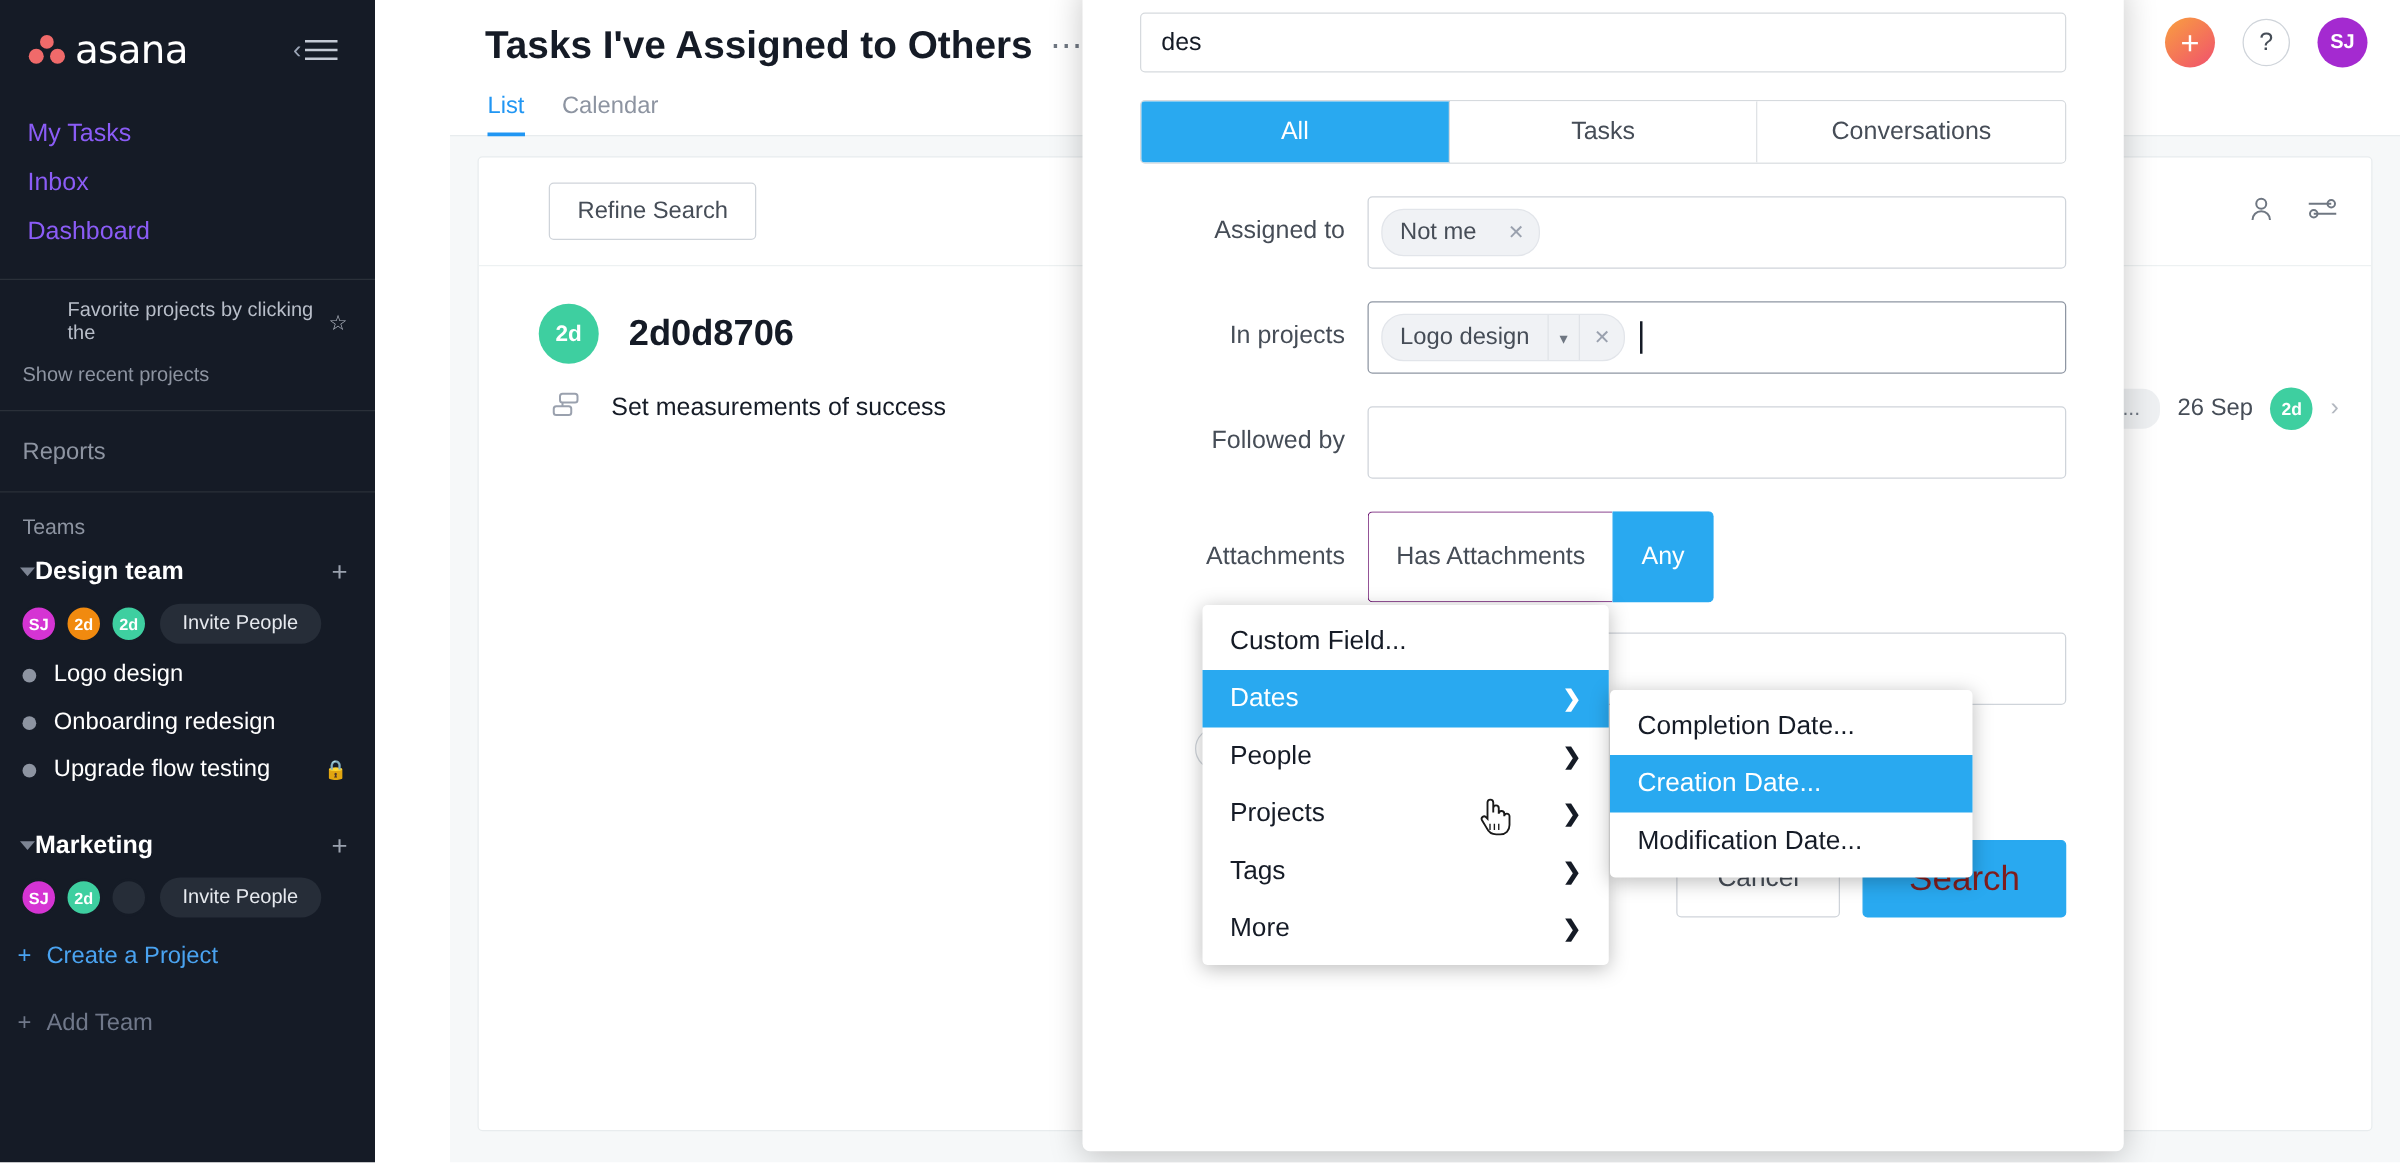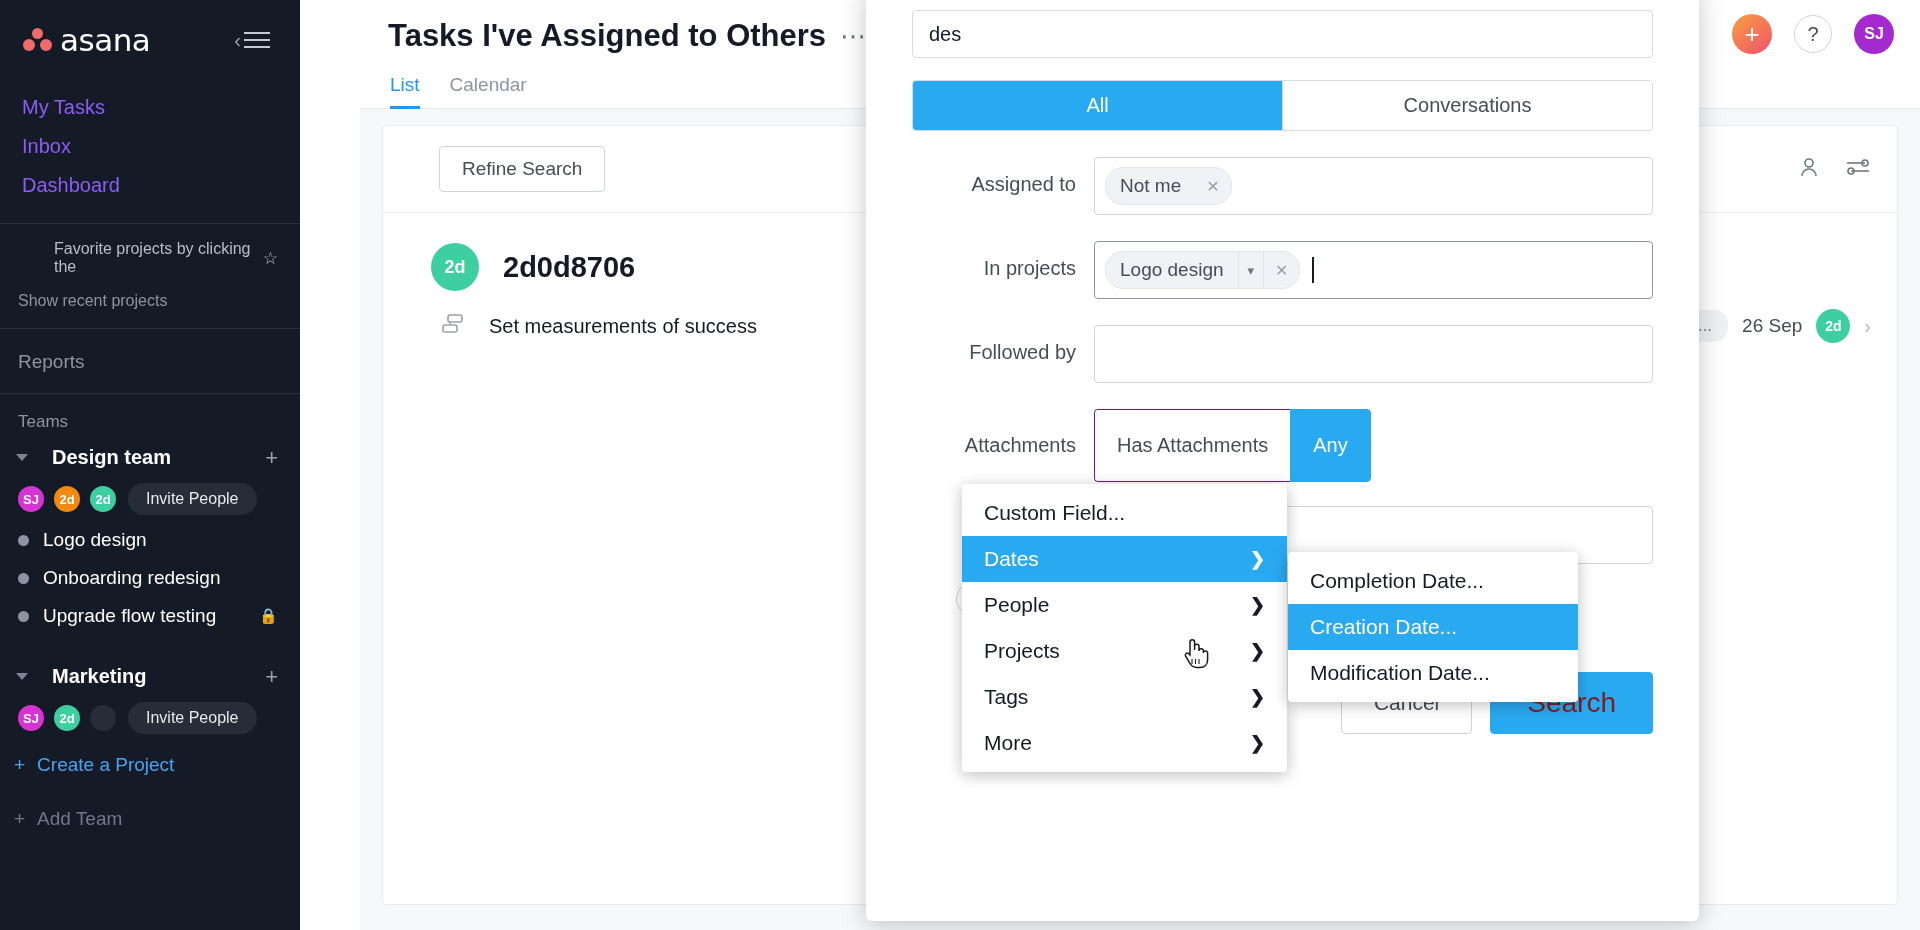--- a/index.html
+++ b/index.html
@@ -51,21 +51,21 @@
   .sb-muted {
     font-size: 16px; color: #8d94a1; padding: 4px 22px 18px 18px; cursor: pointer;
   }
   .sb-section-label {
     font-size: 19px; color: #8d94a1; padding: 22px 22px 20px 18px;
   }
   .sb-teams-label {
     font-size: 17px; color: #8d94a1; padding: 18px 22px 6px 18px;
   }
   .team-row {
-    display: flex; align-items: center; gap: 24px;
+    display: flex; align-items: center; gap: 0;
     padding: 8px 22px 8px 16px; cursor: pointer;
   }
   .caret { width: 0; height: 0;
     border-left: 6px solid transparent; border-right: 6px solid transparent;
     border-top: 7px solid #7d8594; }
   .team-name { font-size: 20px; font-weight: bold; color: #ffffff; }
   .plus-small { margin-left: auto; color: #9aa1ae; font-size: 22px; line-height: 1; }
 
   .avatar-row { display: flex; align-items: center; padding: 6px 22px 6px 16px; }
   .av {
@@ -453,20 +453,21 @@
       <div class="help-circle">?</div>
       <div class="user-av" style="background:#a42ad0">SJ</div>
     </div>
   </div>
 
   <div class="modal">
     <input class="search-input" placeholder="Search" value="des" style="">
 
     <div class="seg">
       <div class="seg-item active">All</div>
+      <div class="seg-item">Tasks</div>
       <div class="seg-item">Conversations</div>
     </div>
 
     
     <div class="field-row">
       <div class="field-label">Assigned to</div>
       <div class="field-box">
         <span class="token">
           <span class="token-text">Not me</span>
           <span class="token-x plain">✕</span>

